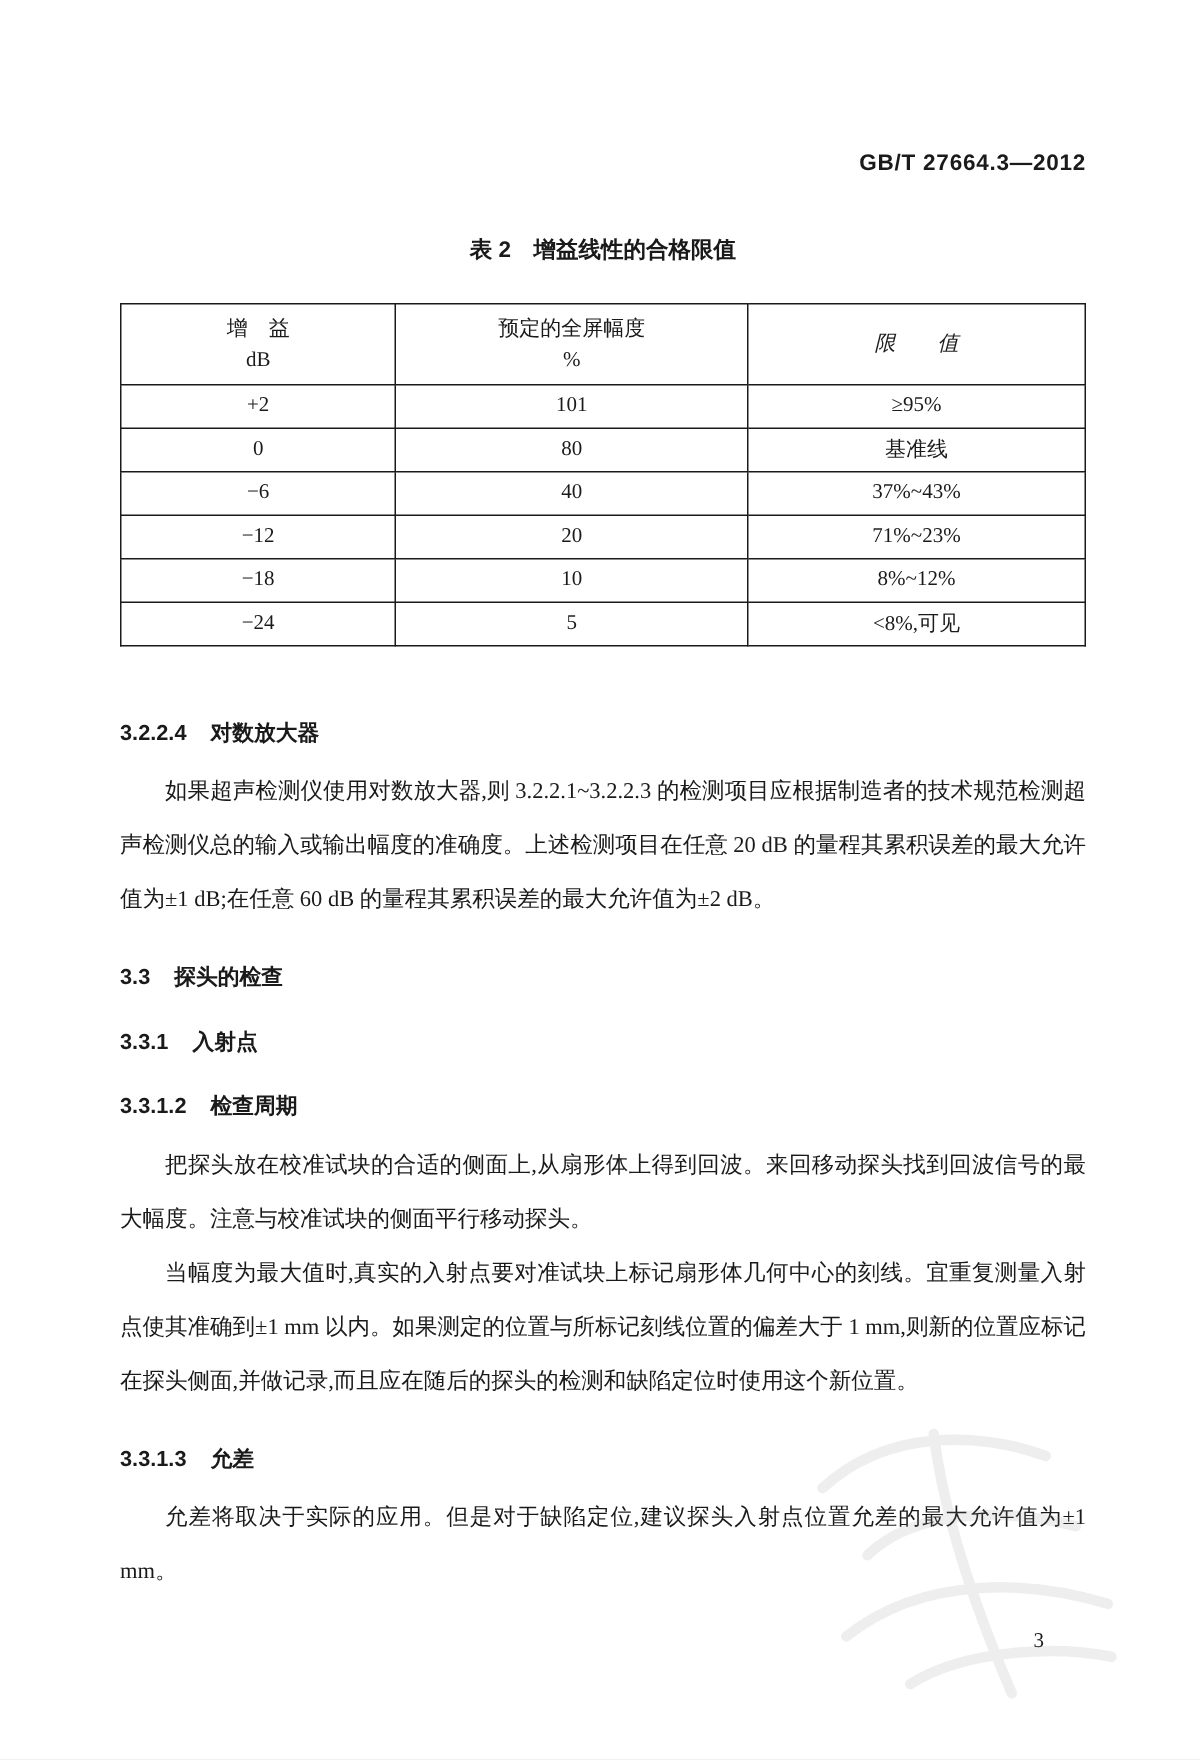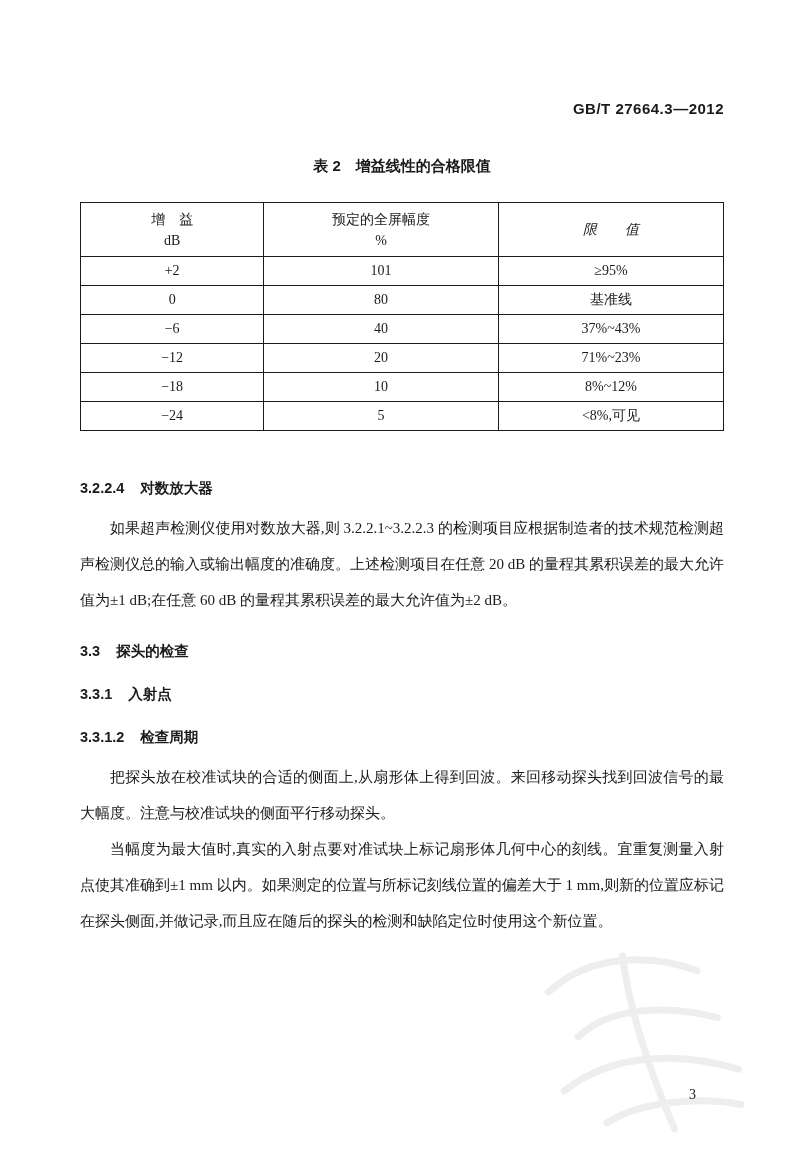--- a/index.html
+++ b/index.html
@@ -176,20 +176,26 @@
 
 
       <div class="section">
         <div class="section-heading">
           <span class="num">3.3.1.2</span><span>检查周期</span>
         </div>
         <p class="para">把探头放在校准试块的合适的侧面上,从扇形体上得到回波。来回移动探头找到回波信号的最大幅度。注意与校准试块的侧面平行移动探头。</p>
         <p class="para">当幅度为最大值时,真实的入射点要对准试块上标记扇形体几何中心的刻线。宜重复测量入射点使其准确到±1 mm 以内。如果测定的位置与所标记刻线位置的偏差大于 1 mm,则新的位置应标记在探头侧面,并做记录,而且应在随后的探头的检测和缺陷定位时使用这个新位置。</p>
       </div>
 
+      <div class="section">
+        <div class="section-heading">
+          <span class="num">3.3.1.3</span><span>允差</span>
+        </div>
+        <p class="para">允差将取决于实际的应用。但是对于缺陷定位,建议探头入射点位置允差的最大允许值为±1 mm。</p>
+      </div>
 
     </div>
   </div>
 
   <svg class="watermark" viewBox="0 0 250 250" xmlns="http://www.w3.org/2000/svg">
     <g fill="none" stroke="#8a8a8a" stroke-width="7" stroke-linecap="round" transform="rotate(-12 125 125)">
       <path d="M40 60 C 90 30, 150 45, 190 70"></path>
       <path d="M60 110 C 100 85, 160 100, 200 120"></path>
       <path d="M35 160 C 95 130, 165 150, 210 175"></path>
       <path d="M120 40 C 115 100, 125 170, 135 220"></path>

